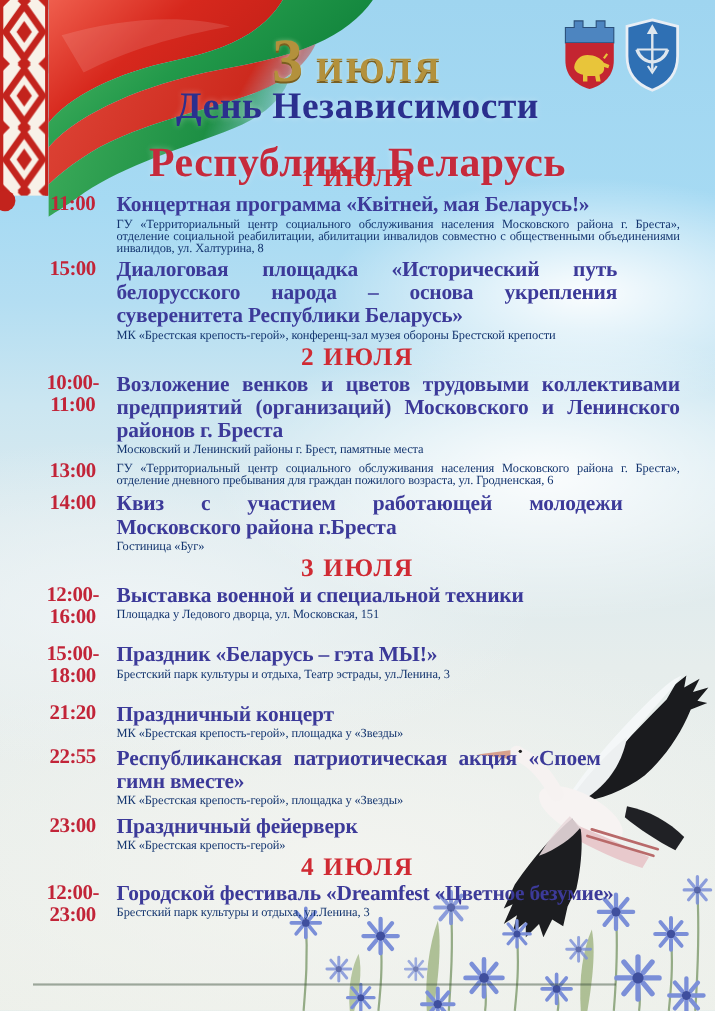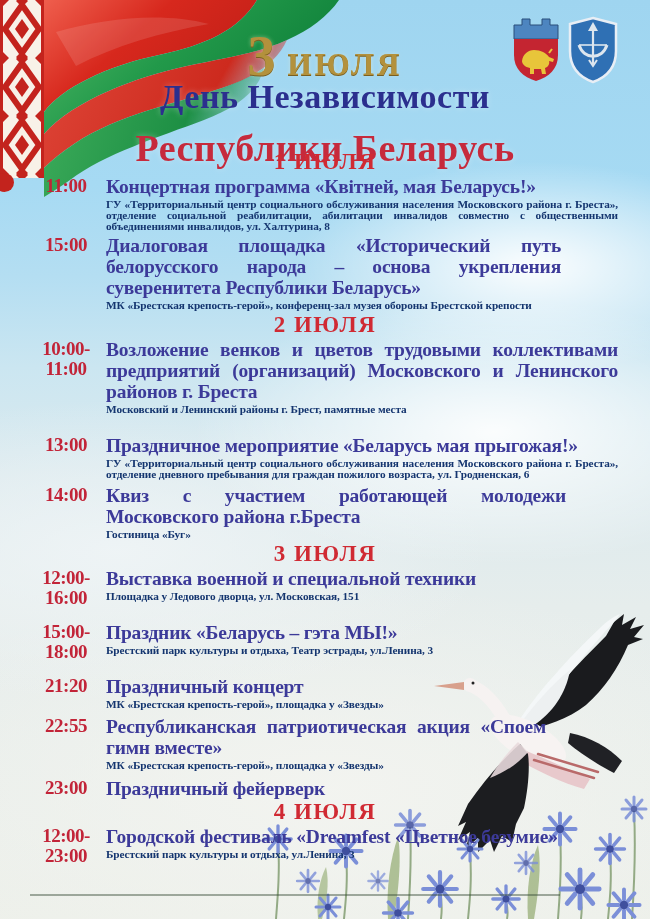--- a/index.html
+++ b/index.html
@@ -32,22 +32,22 @@
   .t2{position:absolute;top:112px;left:0;right:0;text-align:center;font-size:38px;font-weight:bold;color:#c62a3c;
       letter-spacing:.5px;text-shadow:0 0 6px rgba(255,255,255,.35);margin-top:14px;}
   .sections{position:absolute;top:150px;left:0;right:0;}
   .sec-h{text-align:center;font-size:23px;line-height:24px;font-weight:bold;color:#d02a33;text-transform:uppercase;
       letter-spacing:1.5px;margin:0 0 2px 0;}
   .ev{display:flex;padding:0 32px 0 34px;}
   .ev-time{flex:none;width:64px;font-size:19px;line-height:20px;font-weight:bold;color:#c22438;text-align:center;letter-spacing:-.5px;font-family:Liberation Serif, serif;}
   .ev-time span{display:block;}
   .ev-main{flex:1;padding-left:8px;min-width:0;}
   .ev-title{font-size:19.5px;line-height:21px;font-weight:bold;color:#3c3a99;text-align:justify;letter-spacing:-.2px;}
-  .ev-det{font-size:11.3px;line-height:11px;font-weight:bold;color:#14356f;text-align:justify;margin-top:2px;letter-spacing:-.1px;}
-  .mb1{margin-bottom:1px}.mb2{margin-bottom:2px}.mb3{margin-bottom:3px}.mb4{margin-bottom:20px}.mb5{margin-bottom:5px}
+  .ev-det{font-size:11.3px;line-height:11px;font-weight:normal;color:#14356f;text-align:justify;margin-top:2px;letter-spacing:-.1px;}
+  .mb1{margin-bottom:1px}.mb2{margin-bottom:2px}.mb3{margin-bottom:3px}.mb4{margin-bottom:4px}.mb5{margin-bottom:5px}
   .mb6{margin-bottom:6px}.mb7{margin-bottom:7px}.mb14{margin-bottom:14px}
 </style>
 </head>
 <body>
 
 <div class="poster">
   <div class="bg"></div>
 
   <svg class="ornament" width="44" height="178" viewBox="0 0 44 178">
     <defs>
@@ -219,21 +219,20 @@
           <div class="ev-det">Московский и Ленинский районы г. Брест, памятные места</div>
         </div>
       </div>
 
       <div class="ev mb5">
         <div class="ev-time">
           <span>13:00</span>
             <span></span>
         </div>
         <div class="ev-main">
-          <div class="ev-title">Праздничное мероприятие «Беларусь мая прыгожая!»</div>
           <div class="ev-det">ГУ «Территориальный центр социального обслуживания населения Московского района г. Бреста», отделение дневного пребывания для граждан пожилого возраста, ул. Гродненская, 6</div>
         </div>
       </div>
 
       <div class="ev mb2">
         <div class="ev-time">
           <span>14:00</span>
             <span></span>
         </div>
         <div class="ev-main">
@@ -289,20 +288,21 @@
         </div>
       </div>
 
       <div class="ev mb1">
         <div class="ev-time">
           <span>23:00</span>
             <span></span>
         </div>
         <div class="ev-main">
           <div class="ev-title">Праздничный фейерверк</div>
+          <div class="ev-det">МК «Брестская крепость-герой»</div>
         </div>
       </div>
 
       <div class="sec-h">4 июля</div>
 
       <div class="ev">
         <div class="ev-time">
           <span>12:00-</span>
             <span>23:00</span>
         </div>

